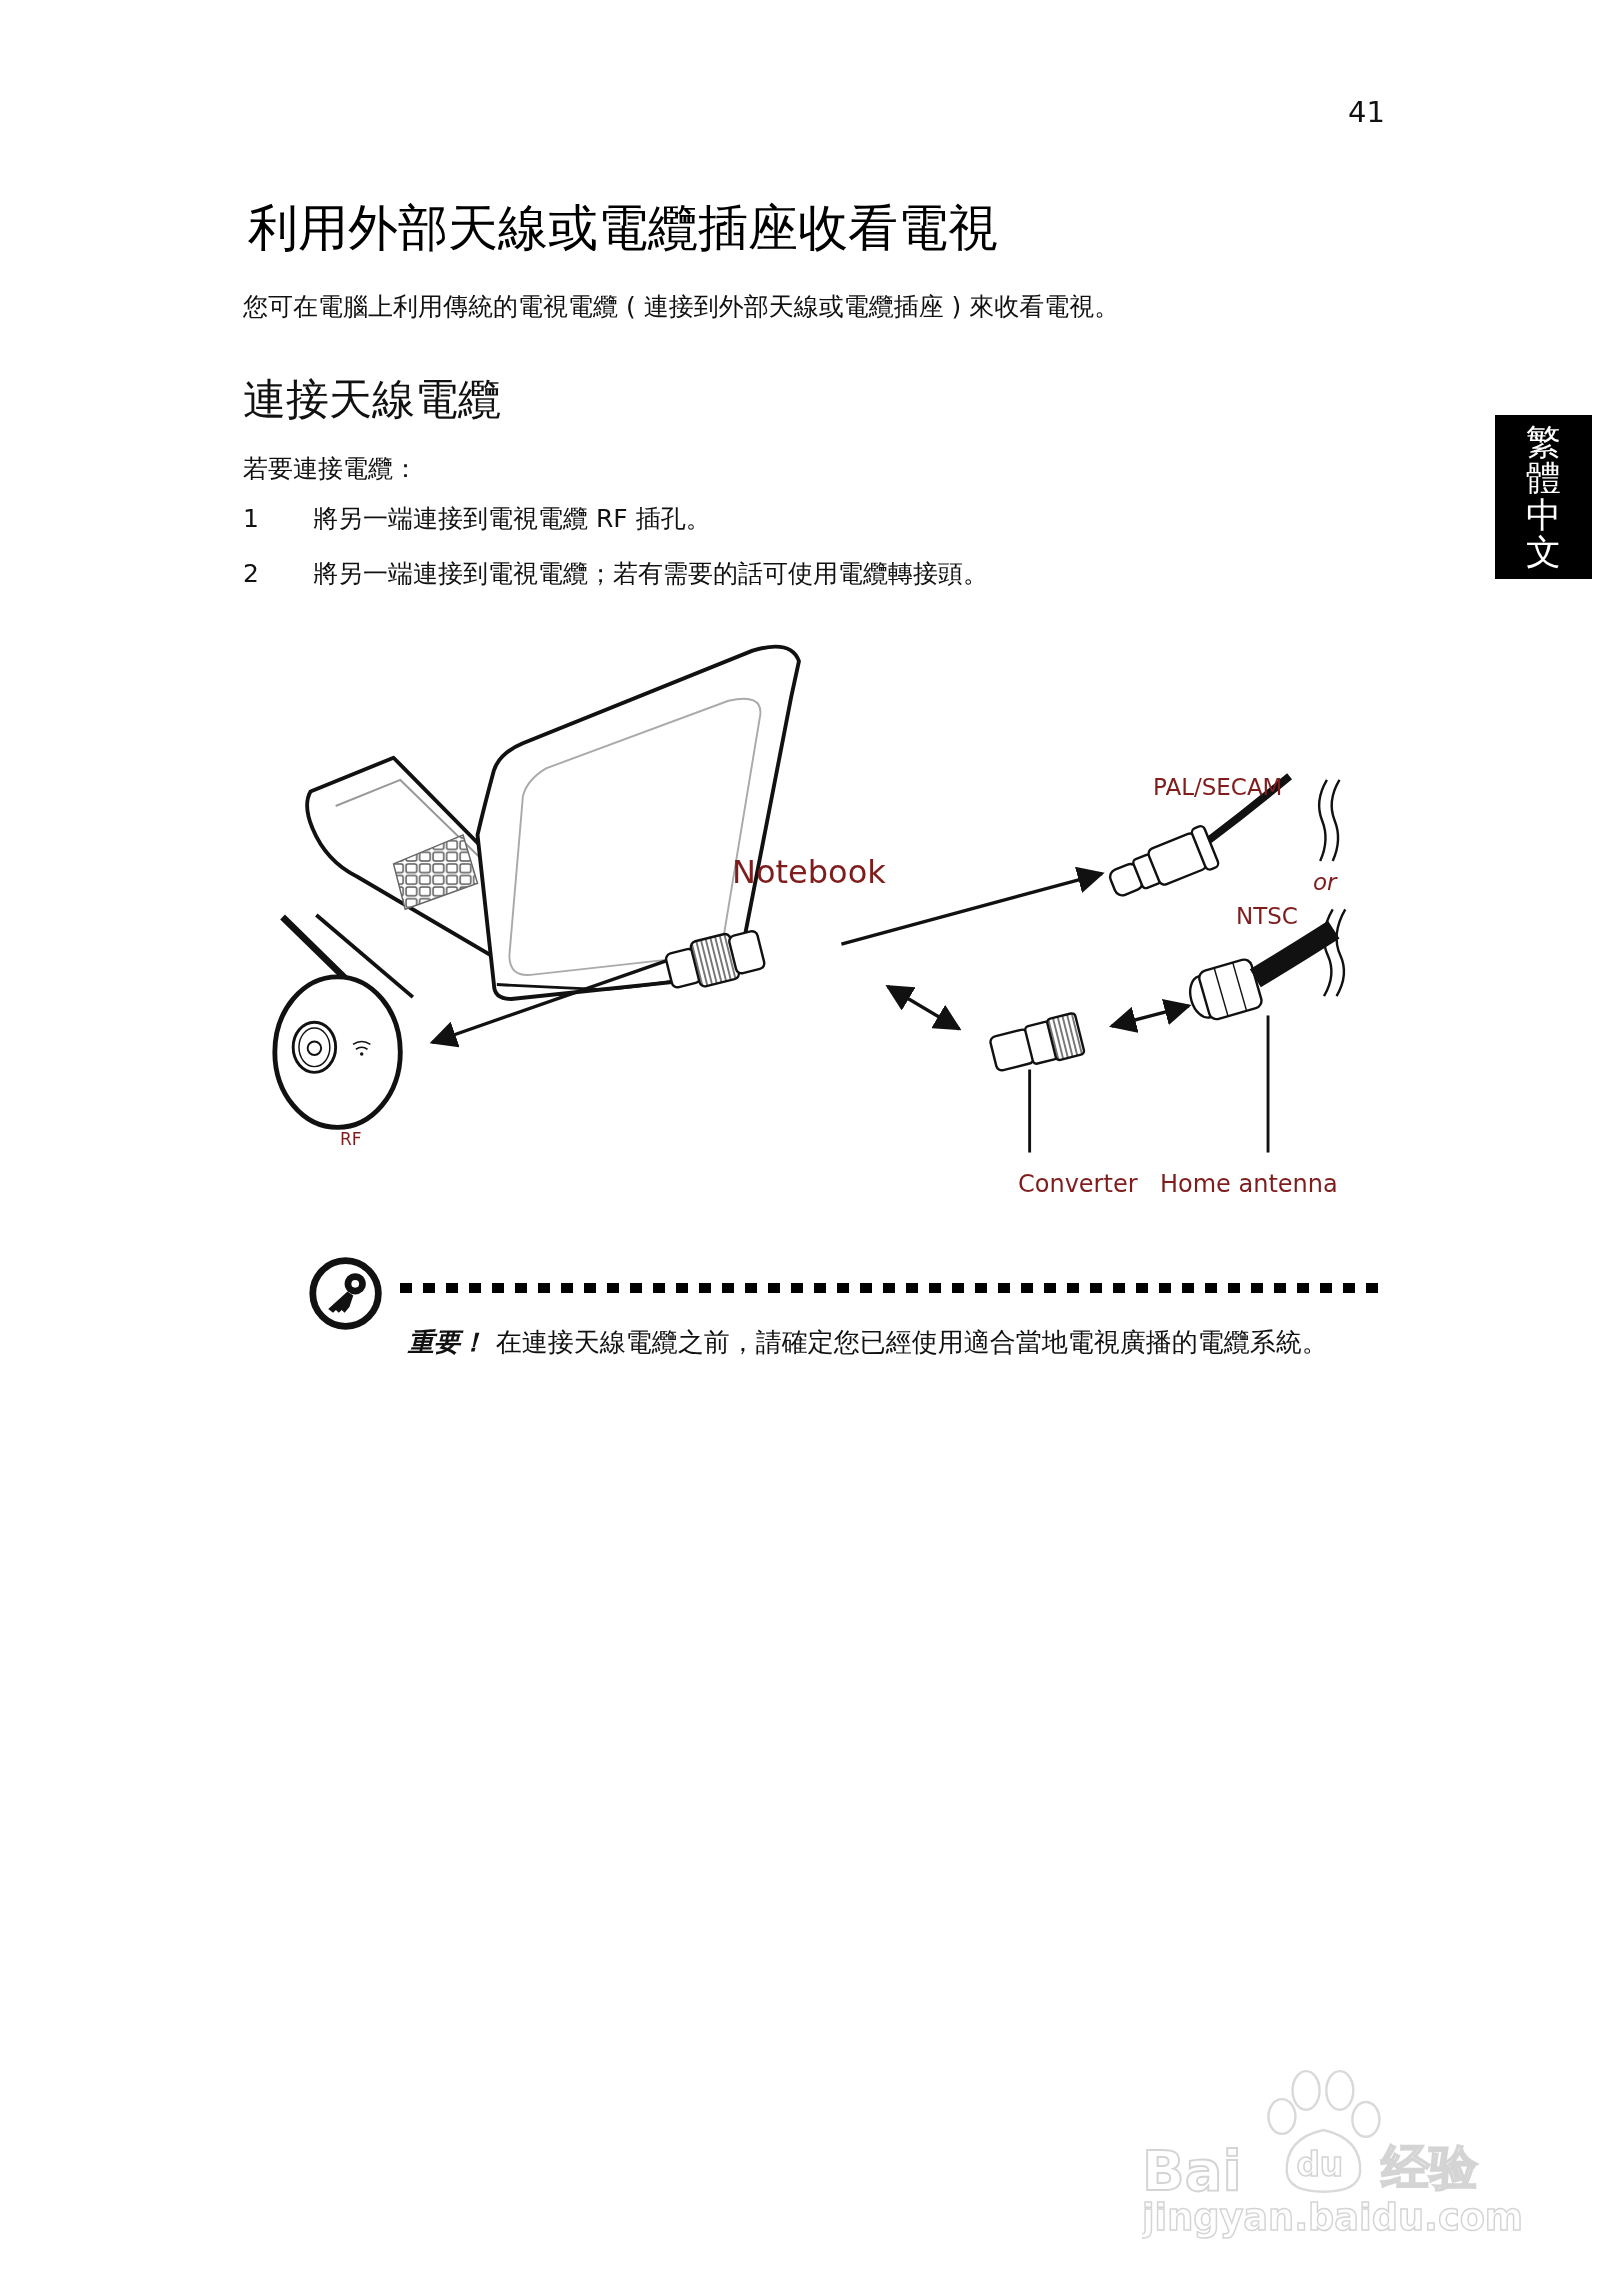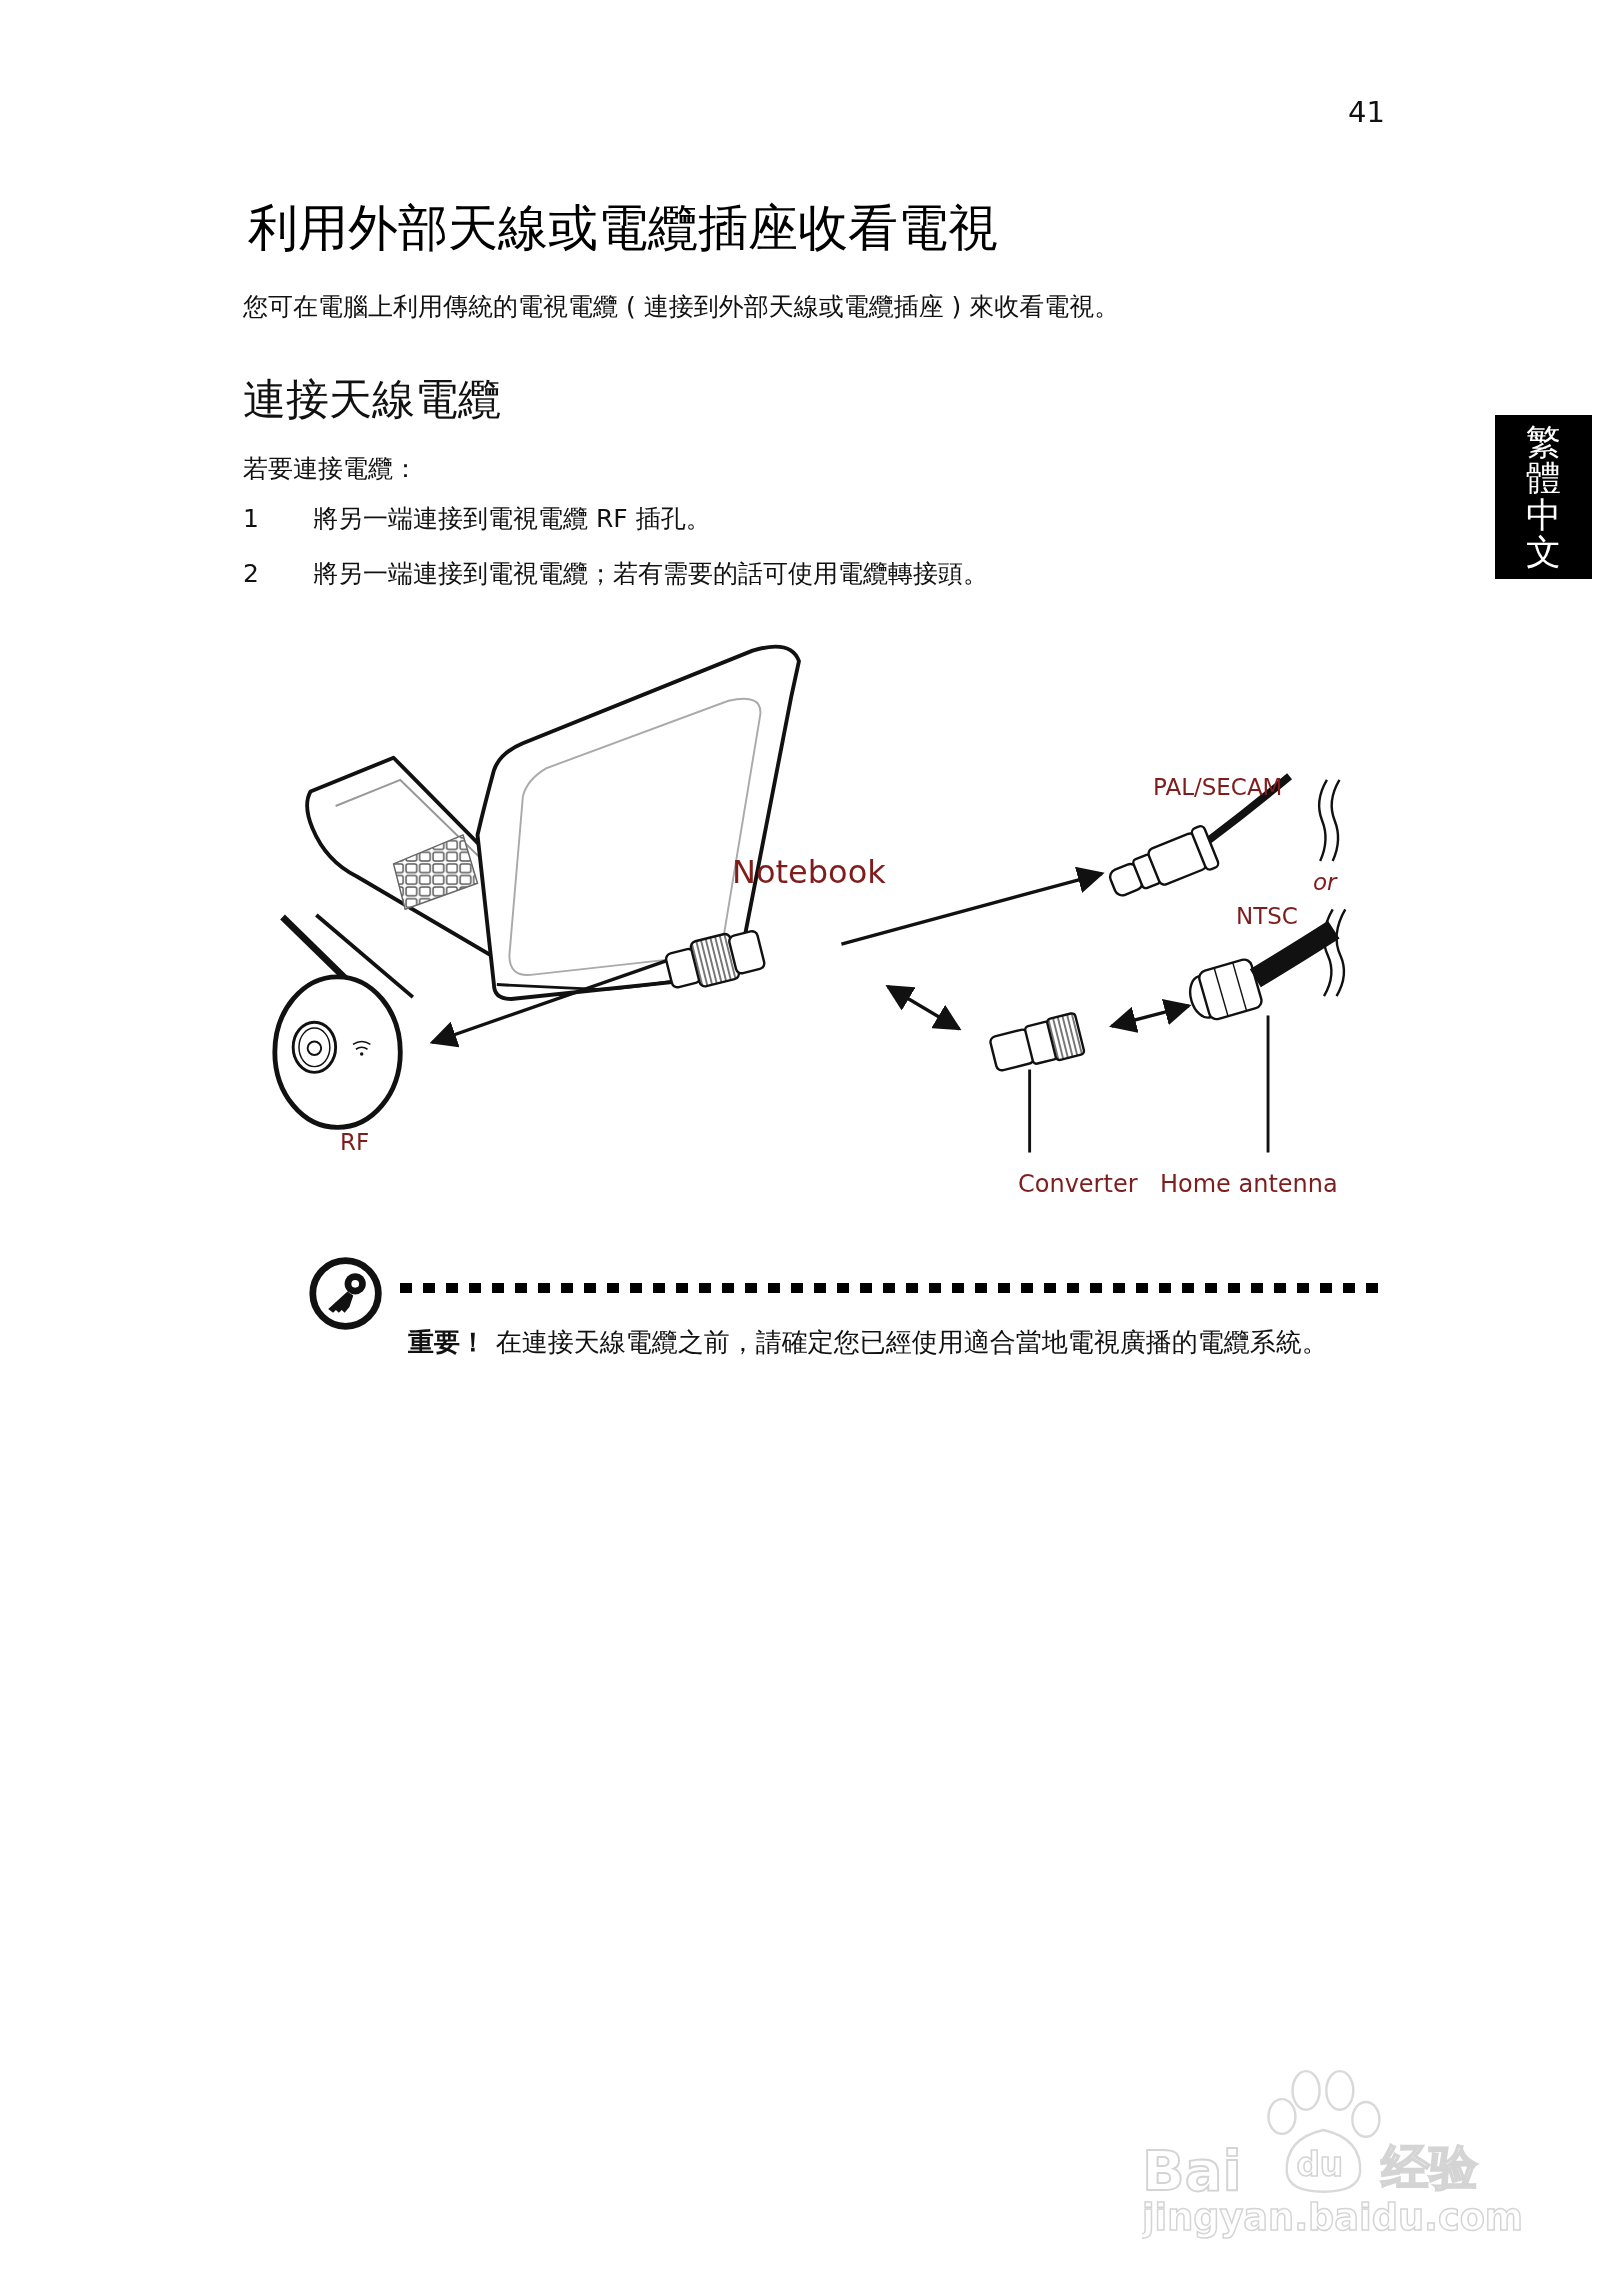--- a/index.html
+++ b/index.html
@@ -130,20 +130,21 @@
       left: 408px;
       top: 1319px;
       width: 975px;
       font-size: 26px;
       line-height: 46px;
       margin: 0;
     }
     .note-text .strong {
       font-weight: bold;
       margin-right: 9.7px;
+      font-style: italic;
     }
     .watermark {
       position: absolute;
       left: 1130px;
       top: 2047px;
       width: 386px;
       height: 193px;
       opacity: 0.9;
       margin-left: 12px;
     }
@@ -259,21 +260,21 @@
     <path d="M1114,312 Q1099,338 1109,360 Q1118,380 1105,402" stroke="#111" stroke-width="2.5" fill="none"></path>
 
     <line x1="787" y1="478" x2="787" y2="564" stroke="#111" stroke-width="3"></line>
     <line x1="1034" y1="422" x2="1034" y2="564" stroke="#111" stroke-width="3"></line>
   </svg>
 
   <div class="diag-label" style="left:462px; top:245px; font-size:32px;">Notebook</div>
   <div class="diag-label" style="left:883px; top:166px; font-size:23px;">PAL/SECAM</div>
   <div class="diag-label" style="left:1043px; top:261px; font-size:23px;font-style:italic;">or</div>
   <div class="diag-label" style="left:966px; top:295px; font-size:23px;">NTSC</div>
-  <div class="diag-label" style="left:70px; top:521px; font-size:23px;text-align:center;">RF</div>
+  <div class="diag-label" style="left:70px; top:521px; font-size:17px;text-align:center;">RF</div>
   <div class="diag-label" style="left:748px; top:562px; font-size:24px;text-align:center;">Converter</div>
   <div class="diag-label" style="left:890px; top:562px; font-size:24px;">Home antenna</div>
 </div>
 
 <div class="note-icon">
   <svg width="81" height="81" viewBox="0 0 84 84" xmlns="http://www.w3.org/2000/svg">
     <circle cx="40" cy="42" r="34" fill="#fff" stroke="#111" stroke-width="7"></circle>
     <circle cx="50" cy="32" r="11" fill="#111"></circle>
     <circle cx="50" cy="32" r="4" fill="#fff"></circle>
     <path d="M42,40 L22,58 L27,62 L30,59 L33,62 L36,59 L39,62 L44,56 L48,44 Z" fill="#111"></path>

